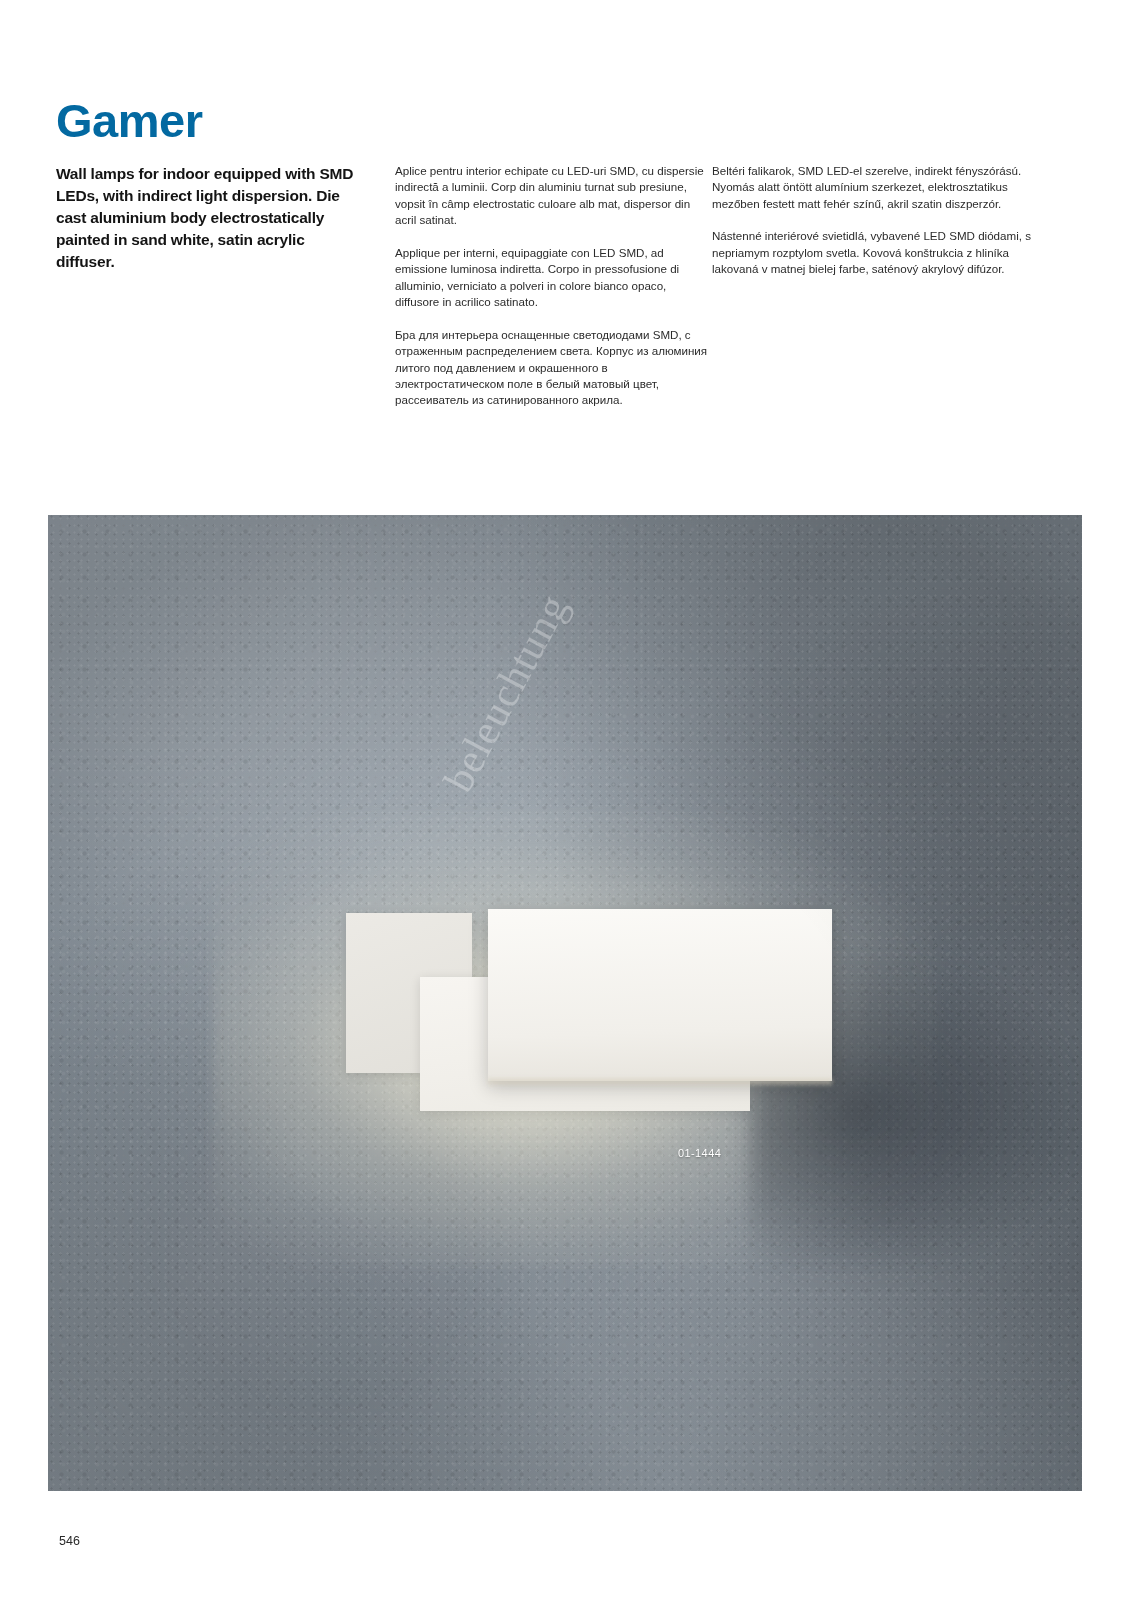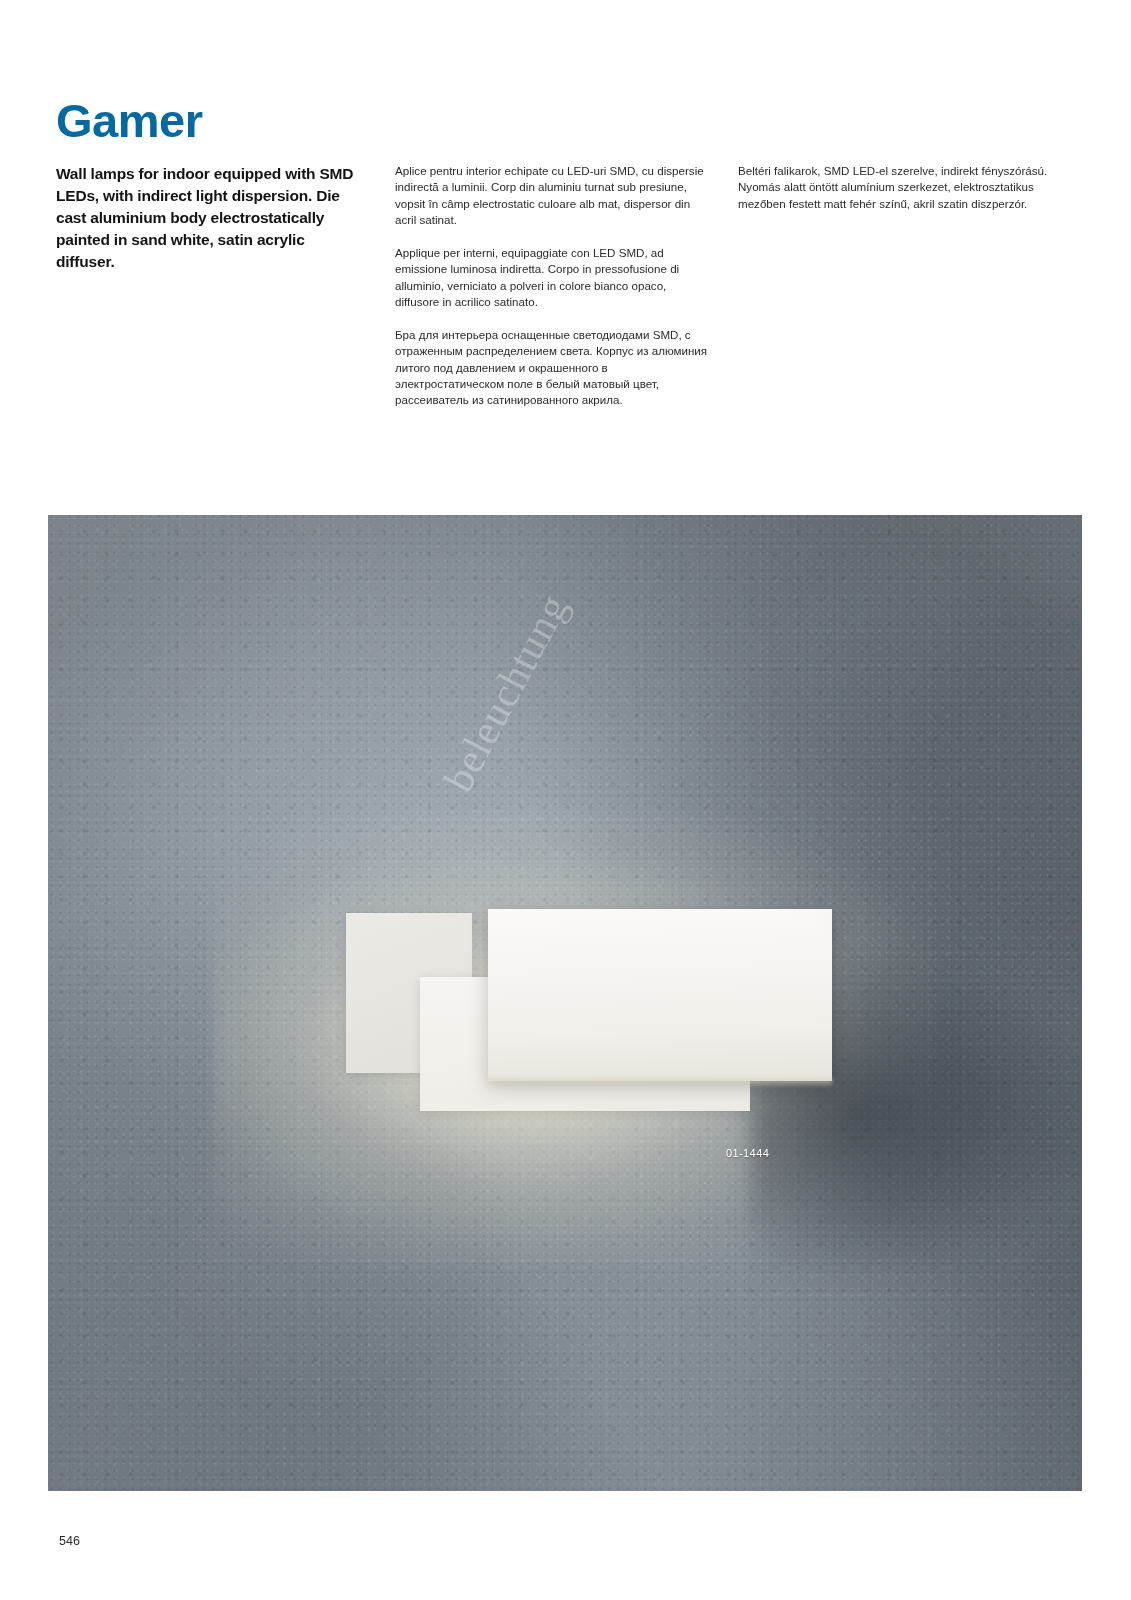--- a/index.html
+++ b/index.html
@@ -47,21 +47,21 @@
     font-weight: bold;
     line-height: 1.42;
     letter-spacing: -0.2px;
     color: #141414;
   }
   .col-mid {
     left: 395px;
     width: 318px;
   }
   .col-right {
-    left: 738px;
+    left: 712px;
     width: 325px;
   }
   .col-mid p, .col-right p {
     margin: 0 0 16px 0;
     font-size: 11.6px;
     line-height: 1.42;
     color: #2b2b2b;
   }
   .col-mid p:last-child, .col-right p:last-child {
     margin-bottom: 0;
@@ -155,21 +155,21 @@
   .plate-front::after {
     content: "";
     position: absolute;
     left: 0; right: 0; bottom: -6px; height: 8px;
     background: linear-gradient(to bottom, rgba(214,208,190,0.9), rgba(0,0,0,0));
     filter: blur(2px);
   }
 
   .code {
     position: absolute;
-    left: 678px;
+    left: 630px;
     top: 632px;
     font-size: 11px;
     letter-spacing: 0.4px;
     color: #ffffff;
     text-shadow: 0 1px 2px rgba(0,0,0,0.35);
   }
 
   .watermark {
     position: absolute;
     left: 386px;
@@ -201,20 +201,21 @@
   <div class="col col-lead">Wall lamps for indoor equipped with SMD LEDs, with indirect light dispersion. Die cast aluminium body electrostatically painted in sand white, satin acrylic diffuser.</div>
 
   <div class="col col-mid">
     <p>Aplice pentru interior echipate cu LED-uri SMD, cu dispersie indirectă a luminii. Corp din aluminiu turnat sub presiune, vopsit în câmp electrostatic culoare alb mat, dispersor din acril satinat.</p>
     <p>Applique per interni, equipaggiate con LED SMD, ad emissione luminosa indiretta. Corpo in pressofusione di alluminio, verniciato a polveri in colore bianco opaco, diffusore in acrilico satinato.</p>
     <p>Бра для интерьера оснащенные светодиодами SMD, с отраженным распределением света. Корпус из алюминия литого под давлением и окрашенного в электростатическом поле в белый матовый цвет, рассеиватель из сатинированного акрила.</p>
   </div>
 
   <div class="col col-right">
     <p>Beltéri falikarok, SMD LED-el szerelve, indirekt fényszórású. Nyomás alatt öntött alumínium szerkezet, elektrosztatikus mezőben festett matt fehér színű, akril szatin diszperzór.</p>
+    <p>Nástenné interiérové svietidlá, vybavené LED SMD diódami, s nepriamym rozptylom svetla. Kovová konštrukcia z hliníka lakovaná v matnej bielej farbe, saténový akrylový difúzor.</p>
   </div>
 
   <div class="photo">
     <div class="wall"></div>
     <div class="speckle"></div>
     <div class="glow"></div>
     <div class="shadow-right"></div>
 
     <div class="lamp">
       <div class="plate plate-back"></div>

